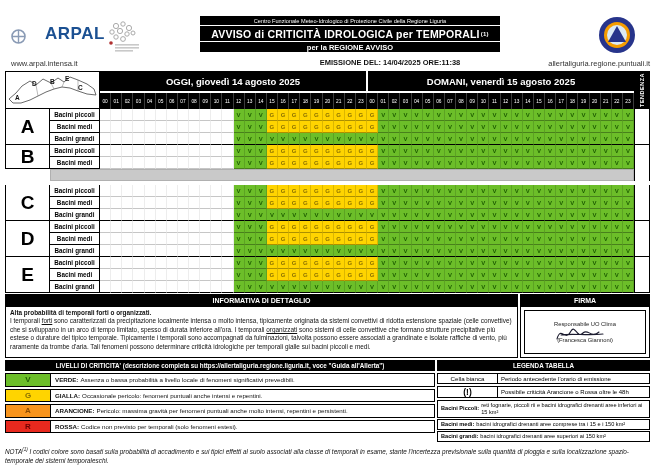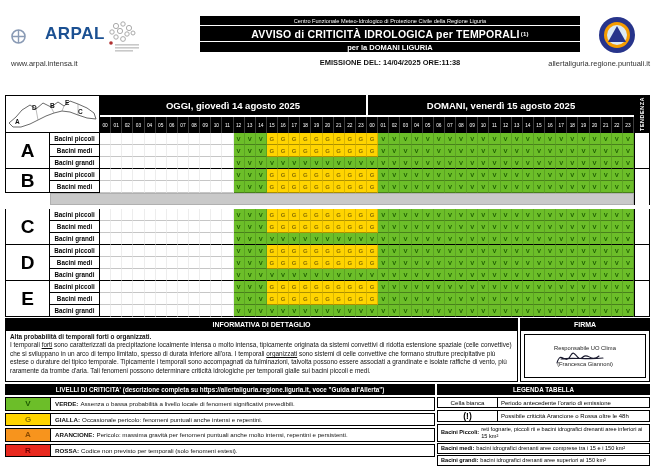--- a/index.html
+++ b/index.html
@@ -6,32 +6,32 @@
   body { background:#e9ecef; font-family:"Liberation Sans", sans-serif; }
   .page { position:relative; width:655px; height:468px; background:#ffffff; overflow:hidden; }
   .doc { position:absolute; left:5px; top:14px; width:645px; }
 
   
   .hdr { position:relative; height:57px; }
   .arpal-logo { position:absolute; left:6px; top:10px; display:flex; align-items:flex-end; gap:19px; }
   .arpal-text { font-size:17px; font-weight:bold; color:var(--arpal-blue); letter-spacing:0.5px; }
   .arpal-url { position:absolute; left:6px; bottom:3px; font-size:7.5px; color:#333; }
   .cf-logo { position:absolute; left:97px; top:6px; }
-  .bars { position:absolute; left:195px; top:2px; width:380px; }
+  .bars { position:absolute; left:195px; top:2px; width:300px; }
   .bar { background:#000; color:#fff; display:flex; align-items:center; justify-content:center; margin-bottom:1px; }
   .bar1 { height:9px; font-size:5.6px; }
   .bar2 { height:15px; font-size:10.5px; font-weight:bold; letter-spacing:0.2px; }
   .bar2 sup { font-size:6px; margin-left:1px; }
   .bar3 { height:10px; font-size:7.5px; font-weight:bold; }
   .emission { position:absolute; left:195px; top:44px; width:380px; text-align:center; font-size:7.5px; font-weight:bold; color:#111; }
   .pc-logo { position:absolute; right:14px; top:2px; }
   .right-url { position:absolute; right:0px; bottom:3px; font-size:7.5px; color:#333; }
 
   
-  .grid-hdr { display:flex;margin-top:24px; }
+  .grid-hdr { display:flex; }
   .map-cell { width:95px; height:38px; border:1px solid #000; background:#fff; }
   .hdr-mid { flex:1; display:flex; flex-direction:column; }
   .day-row { display:flex; height:22px; padding-bottom:2px; gap:2px; }
   .day-bar { flex:1; background:#000; color:#fff; font-weight:bold; font-size:9.5px; display:flex; align-items:center; justify-content:center; }
   .hour-row { display:flex; height:16px; }
   .hour-cell { flex:1; background:#000; color:#fff; font-size:4.8px; display:flex; align-items:center; justify-content:center; border-right:1px solid #3c3c3c; }
   .tend-hdr { width:16px; height:38px; background:#000; color:#fff; display:flex; align-items:center; justify-content:center; }
   .tend-hdr span { writing-mode:vertical-rl; transform:rotate(180deg); font-size:5.5px; font-weight:bold; letter-spacing:0.5px; }
 
   
@@ -118,21 +118,21 @@
         <rect x="13" y="27" width="24" height="1.6" fill="#c9c9c9"></rect>
         <rect x="13" y="30" width="18" height="1.6" fill="#c9c9c9"></rect>
       </svg>
 
       <div class="bars">
         <div class="bar bar1">Centro Funzionale Meteo-Idrologico di Protezione Civile della Regione Liguria</div>
         <div class="bar bar2">
           <span>AVVISO di CRITICITÀ IDROLOGICA per TEMPORALI</span>
             <sup>(1)</sup>
         </div>
-        <div class="bar bar3">per la DOMANI LIGURIA</div>
+        <div class="bar bar3">per la REGIONE AVVISO</div>
       </div>
       <div class="emission">EMISSIONE DEL: 14/04/2025 ORE:11:38</div>
 
       <svg class="pc-logo" width="38" height="38" viewBox="0 0 38 38">
         <circle cx="19" cy="19" r="18" fill="#27348b"></circle>
         <circle cx="19" cy="19" r="13" fill="#f59c00"></circle>
         <circle cx="19" cy="19" r="10" fill="#dceaf5"></circle>
         <path d="M19 10 L28 26 L10 26 Z" fill="#27348b"></path>
       </svg>
       <div class="right-url">allertaliguria.regione.puntuali.it</div>

